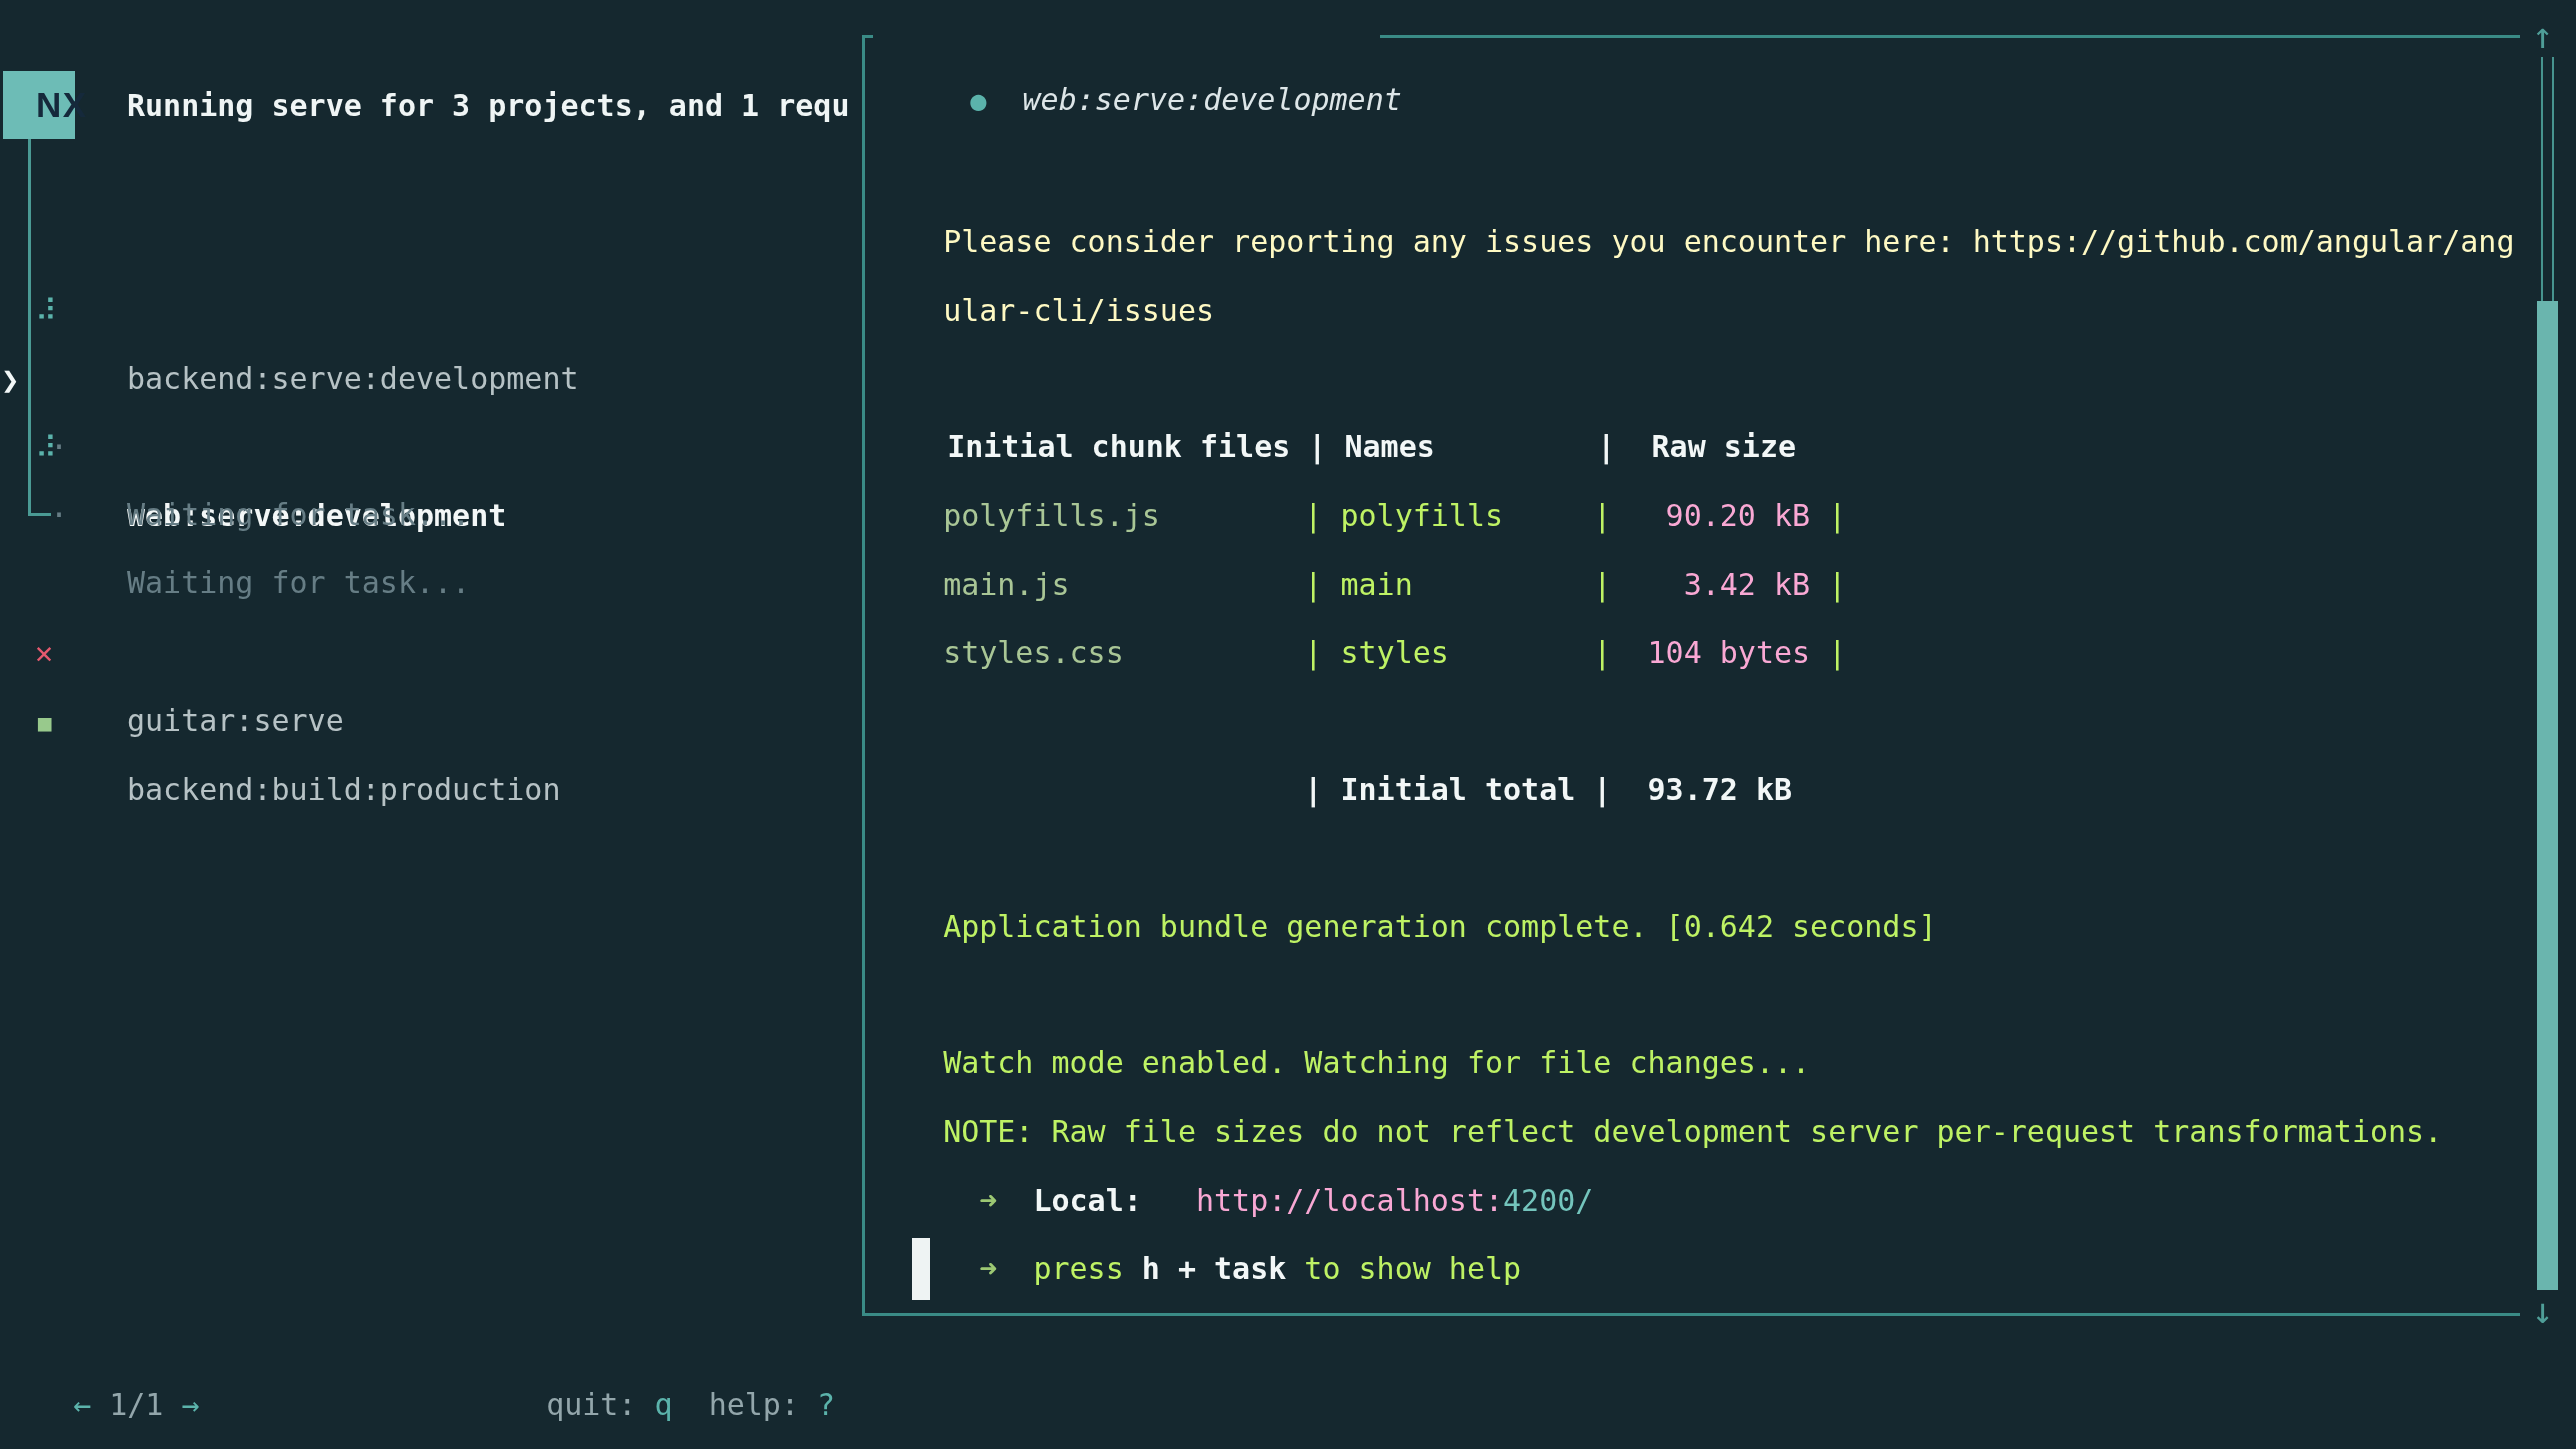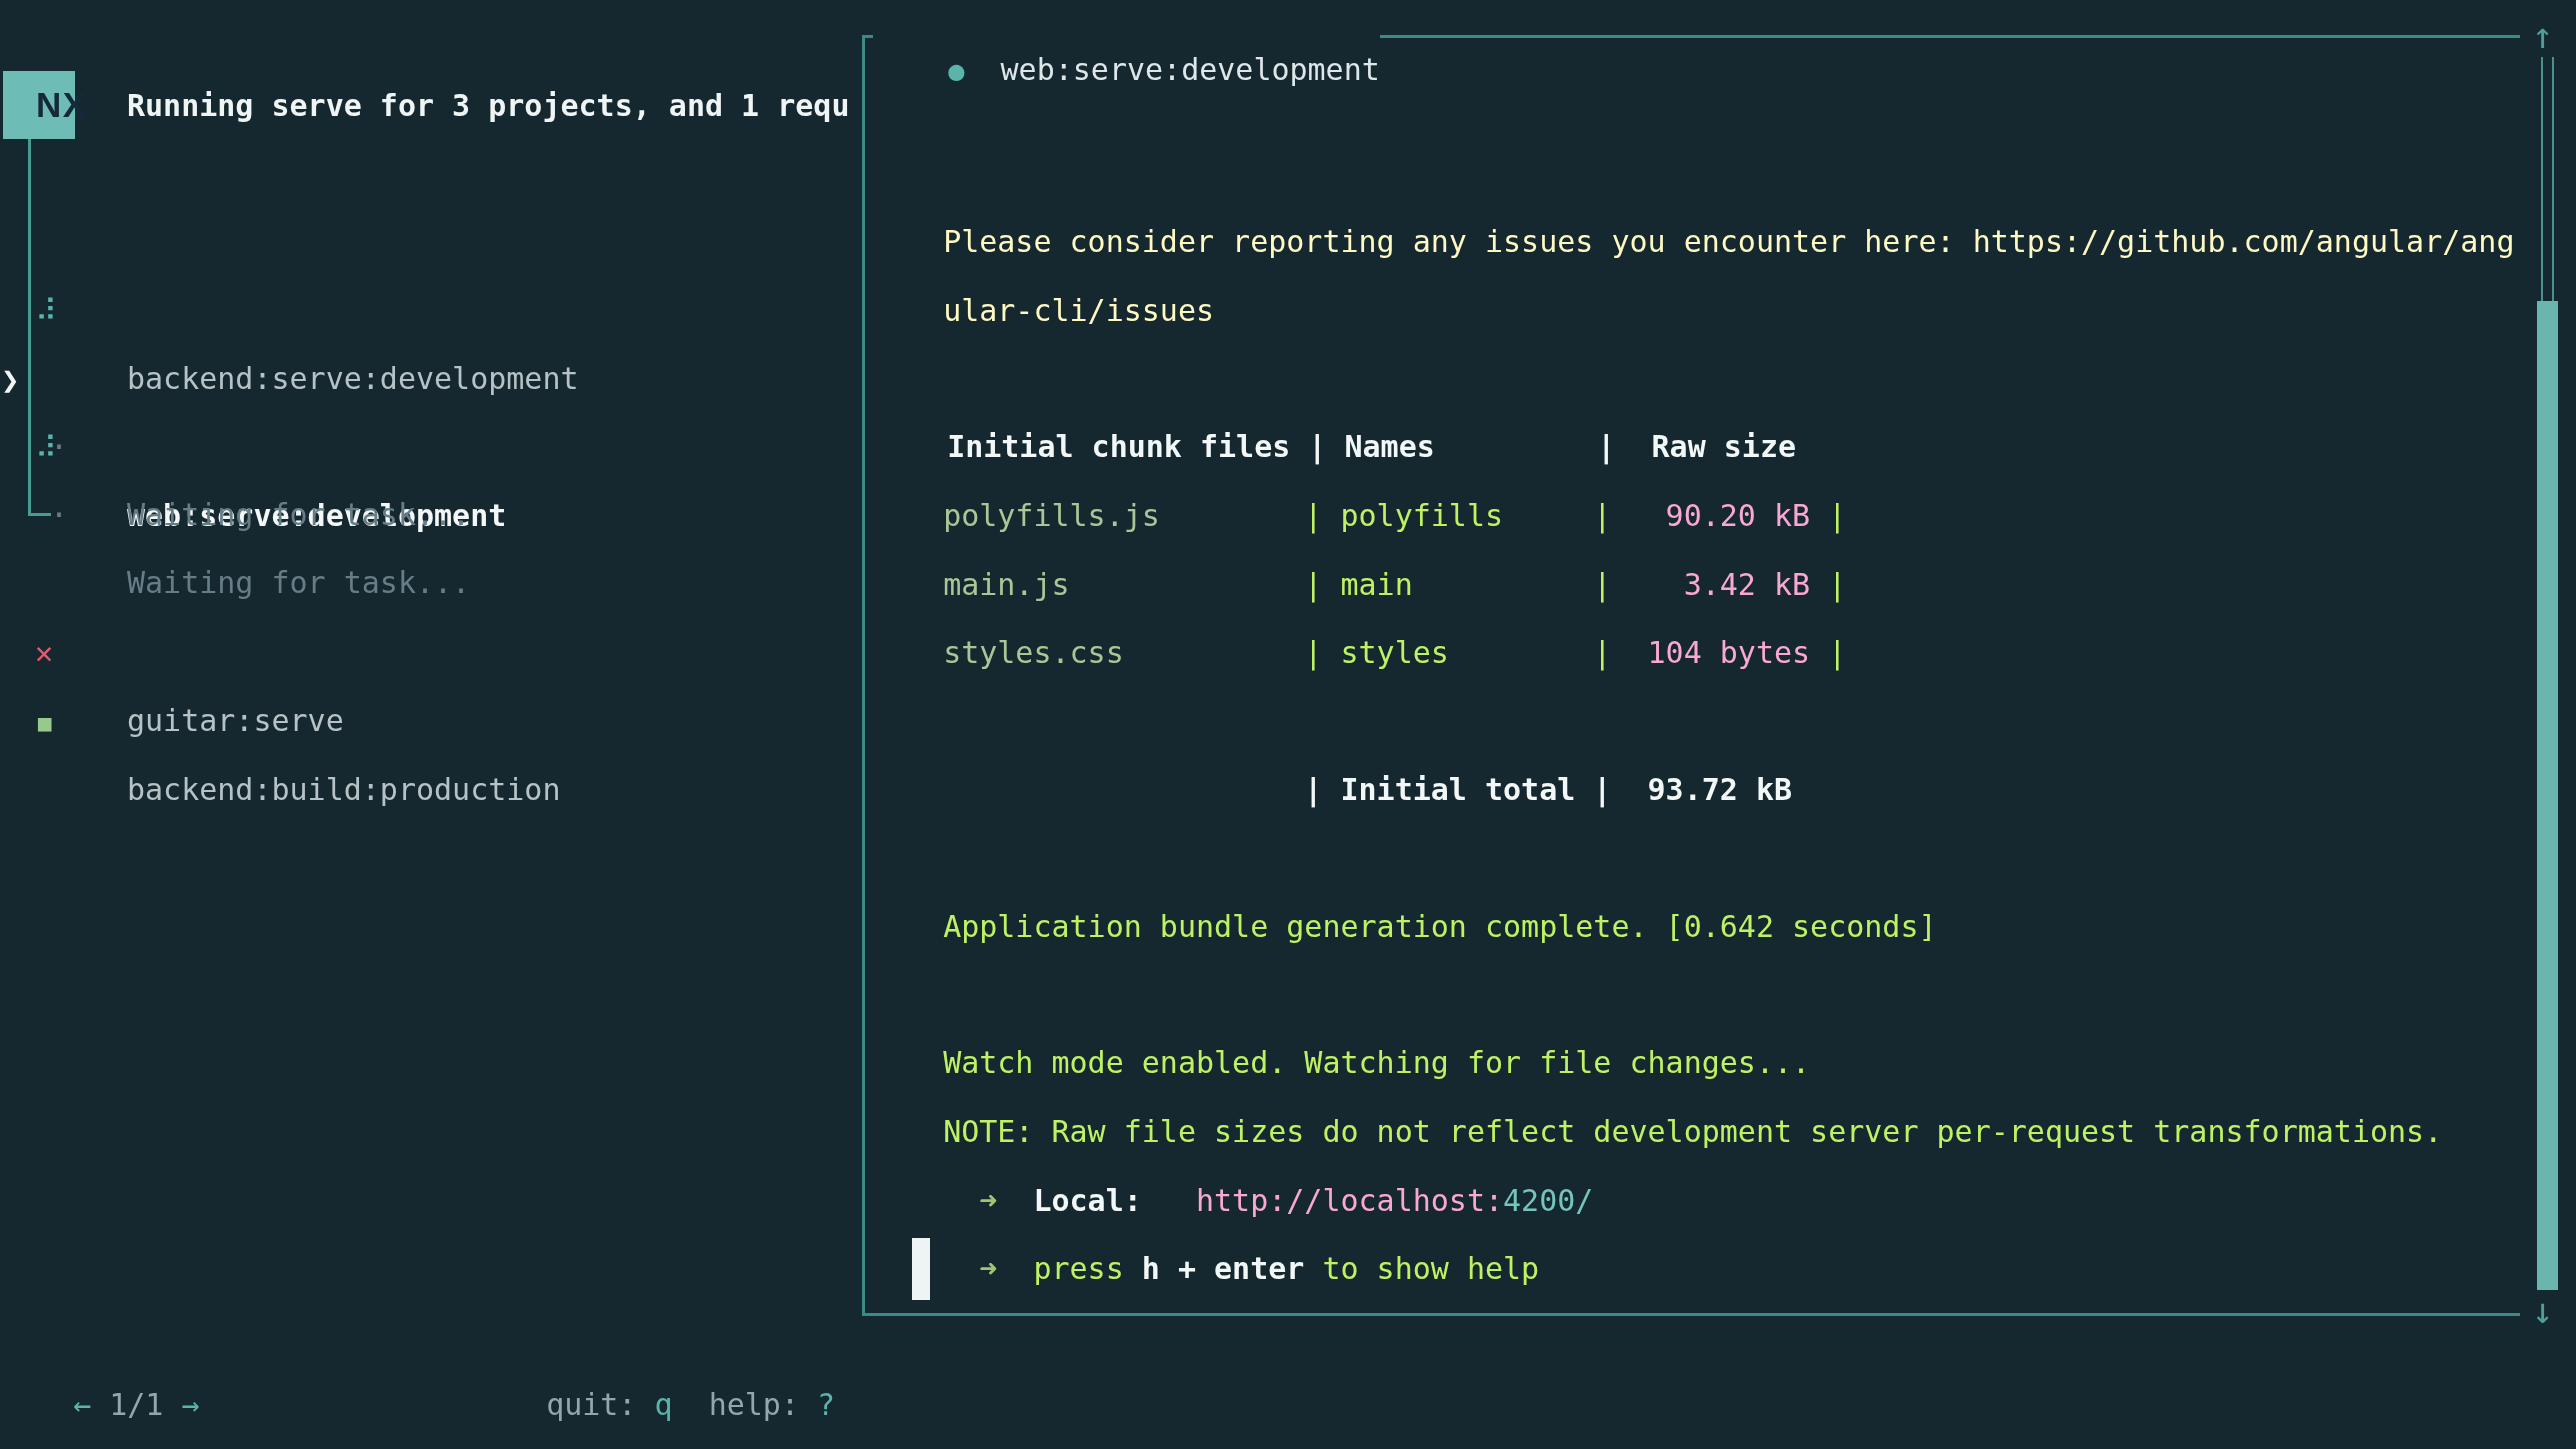--- a/index.html
+++ b/index.html
@@ -124,21 +124,21 @@
 
 <div class="line" style="left:510px; top:1303px;">
   <span class="c-gray">quit: </span><span class="c-accent">q</span><span class="c-gray">  help: </span><span class="c-accent">?</span>
 </div>
 
 <div class="pb" style="left:862px; top:35px; width:10.7px; height:3.4px;"></div>
 <div class="pb" style="left:1380px; top:35px; width:1140px; height:3.4px;"></div>
 <div class="pb" style="left:862px; top:35px; width:3.4px; height:1281px;"></div>
 <div class="pb" style="left:862px; top:1313px; width:1658px; height:3.4px;"></div>
 
-<div class="line" style="left:912px; top:5.4px; line-height:43px;">
+<div class="line" style="left:934px; top:5.4px; line-height:63px;font-style:italic;">
   <span class="c-accent" style="font-size:27px;">●</span><span>  </span><span style="color:#dde6e8;">web:serve:development</span>
 </div>
 
 <div class="line" style="left:907px; top:140px;">
   <span class="c-yellow">Please consider reporting any issues you encounter here: https://github.com/angular/ang</span>
 </div>
 
 <div class="line" style="left:907px; top:209px;">
   <span class="c-yellow">ular-cli/issues</span>
 </div>
@@ -173,21 +173,21 @@
 
 <div class="line" style="left:907px; top:1030px;">
   <span class="c-plain">NOTE: Raw file sizes do not reflect development server per-request transformations.</span>
 </div>
 
 <div class="line" style="left:907px; top:1099px;">
   <span class="c-plain">  </span><span class="c-green">➜</span><span class="c-plain">  </span><span class="c-bold">Local:</span><span class="c-plain">   </span><span class="c-teal">http://localhost:</span><span class="c-tealb">4200/</span>
 </div>
 
 <div class="line" style="left:907px; top:1167px;">
-  <span class="c-plain">  </span><span class="c-green">➜</span><span class="c-plain">  </span><span class="c-plain">press </span><span class="c-bold">h + enter</span><span class="c-plain"> to show help</span>
+  <span class="c-plain">  </span><span class="c-green">➜</span><span class="c-plain">  </span><span class="c-plain">press </span><span class="c-bold">h + task</span><span class="c-plain"> to show help</span>
 </div>
 
 <div class="abs cursor-block"></div>
 
 <span class="sb-arrow" style="top:16px;">↑</span>
 <div class="abs sb-track"></div>
 <div class="abs sb-thumb"></div>
 <span class="sb-arrow" style="top:1291px;">↓</span>
 
 

